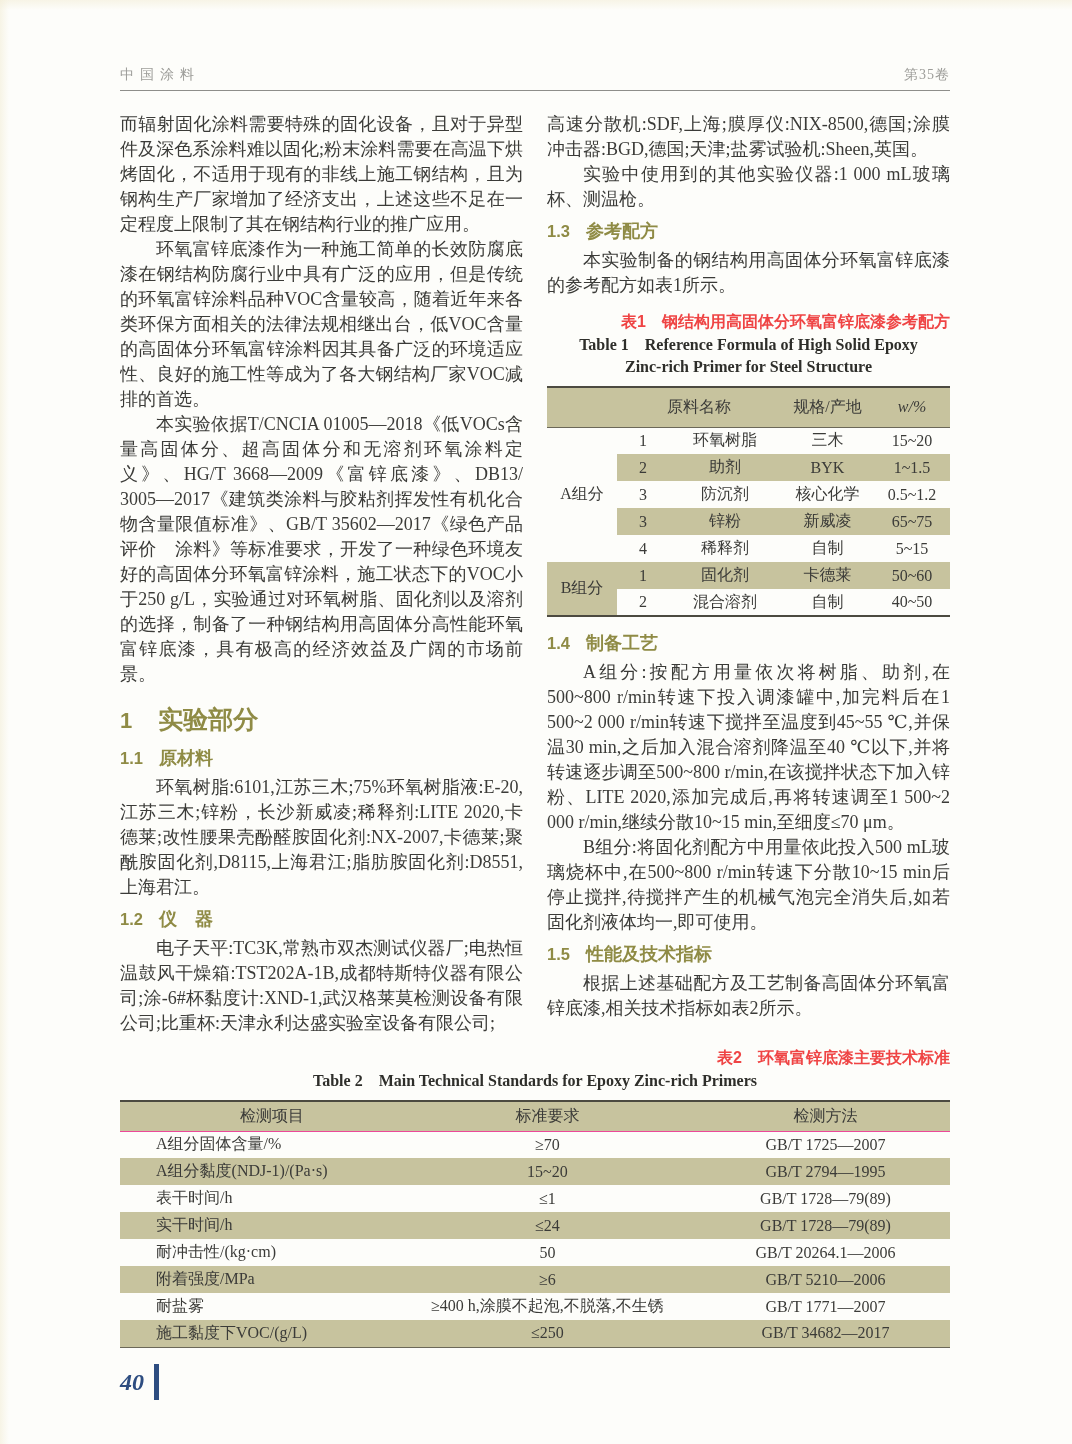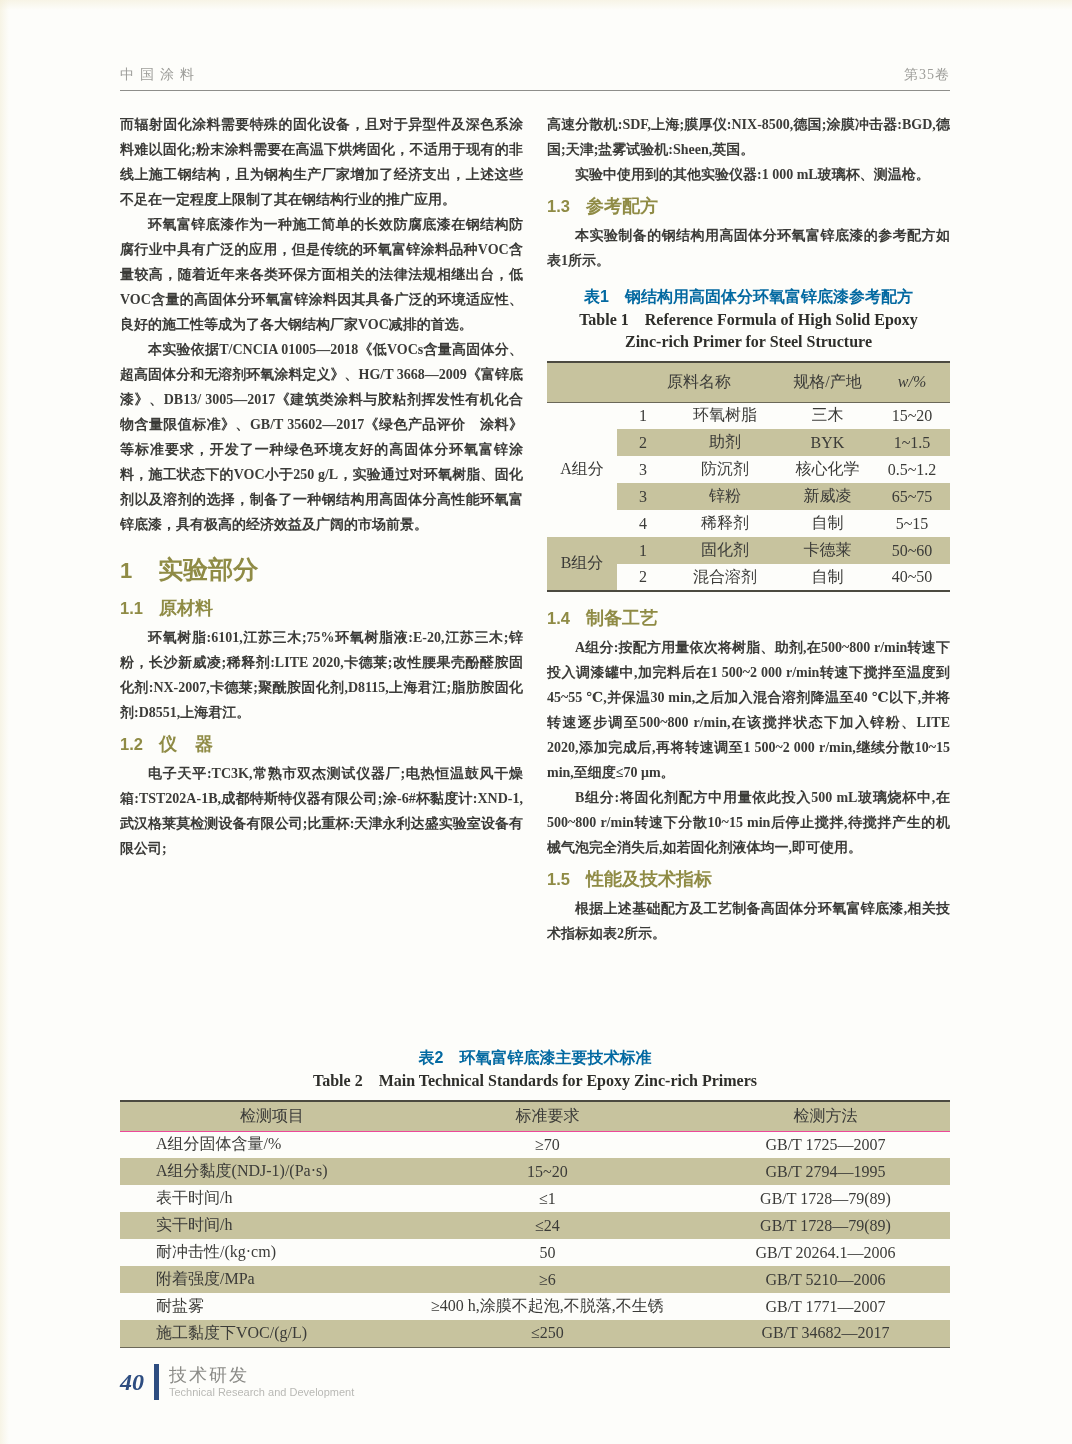--- a/index.html
+++ b/index.html
@@ -33,41 +33,41 @@
   .running-head .volume{ letter-spacing:1px; }
 
   
   .columns{
     position:absolute; top:112px; left:120px; width:830px; height:922px;
     display:flex; gap:24px; overflow:hidden;
   }
   .col{ width:403px; overflow:hidden; }
 
   p.body{
-    font-size:14px; line-height:25px; text-align:justify;
-    text-justify:inter-character; color:#3b3b38;font-weight:bold;
+    font-size:18px; line-height:25px; text-align:justify;
+    text-justify:inter-character; color:#3b3b38;
   }
   p.indent{ text-indent:2em; }
 
   .h1{
     font-family:"Liberation Sans","DejaVu Sans",sans-serif;
     color:#8f8b45; font-weight:bold; font-size:25px;
     margin:16px 0 10px 0; display:flex; align-items:baseline;
   }
   .h1 .num{ font-size:22px; margin-right:26px; }
   .h2{
     font-family:"Liberation Sans","DejaVu Sans",sans-serif;
     color:#8f8b45; font-weight:bold; font-size:18px;
     margin:7px 0 5px 0; display:flex; align-items:baseline;
   }
   .h2 .num{ margin-right:16px; font-size:16.5px; }
 
   
   .tbl-caption-cn{
-    text-align:center; font-size:16px; font-weight:bold; color:#0369a1;
+    text-align:right; font-size:16px; font-weight:bold; color:#ef4444;
     font-family:"Liberation Sans","DejaVu Sans",sans-serif;
     margin-top:12px; line-height:24px;
   }
   .tbl-caption-en{
     text-align:center; font-size:16px; font-weight:bold; color:#2e2e2a;
     font-family:"Liberation Serif","DejaVu Serif",serif; line-height:22px;
   }
 
   
   table{ border-collapse:collapse; }
@@ -280,19 +280,15 @@
         <td class="req tan">≤250</td>
         <td class="method tan">GB/T 34682—2017</td>
       </tr>
     </tbody>
       </table>
   </div>
 
   <div class="footer">
     <span class="pagenum">40</span>
     <span class="bar"></span>
-    <span>
-      <div class="sec-cn">技术研发</div>
-      <div class="sec-en">Technical Research and Development</div>
-    </span>
   </div>
 
 </div>
 
 </body></html>

